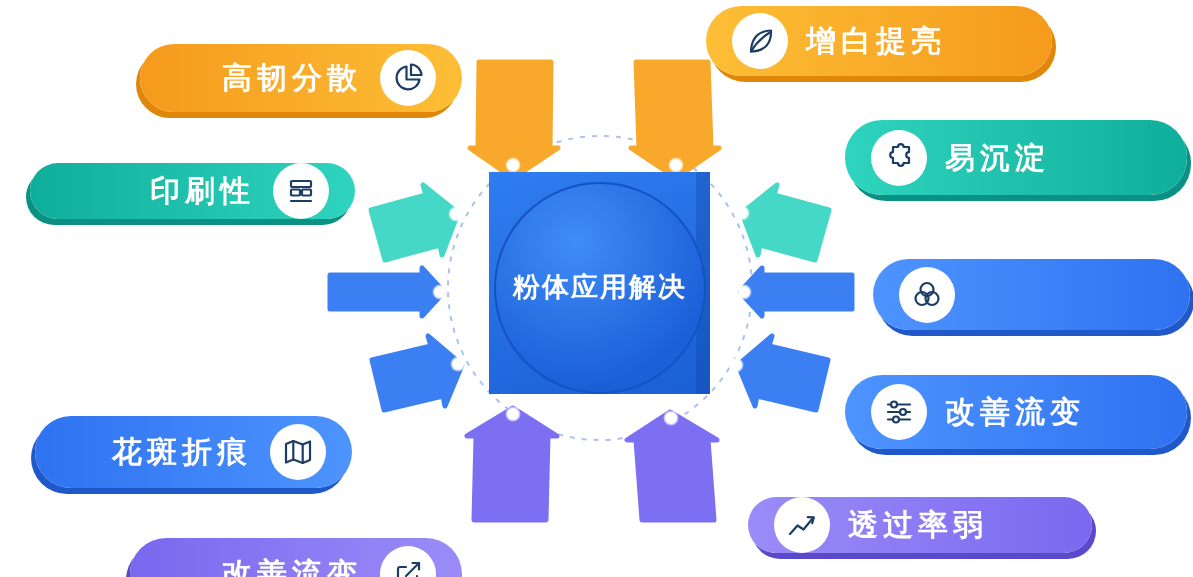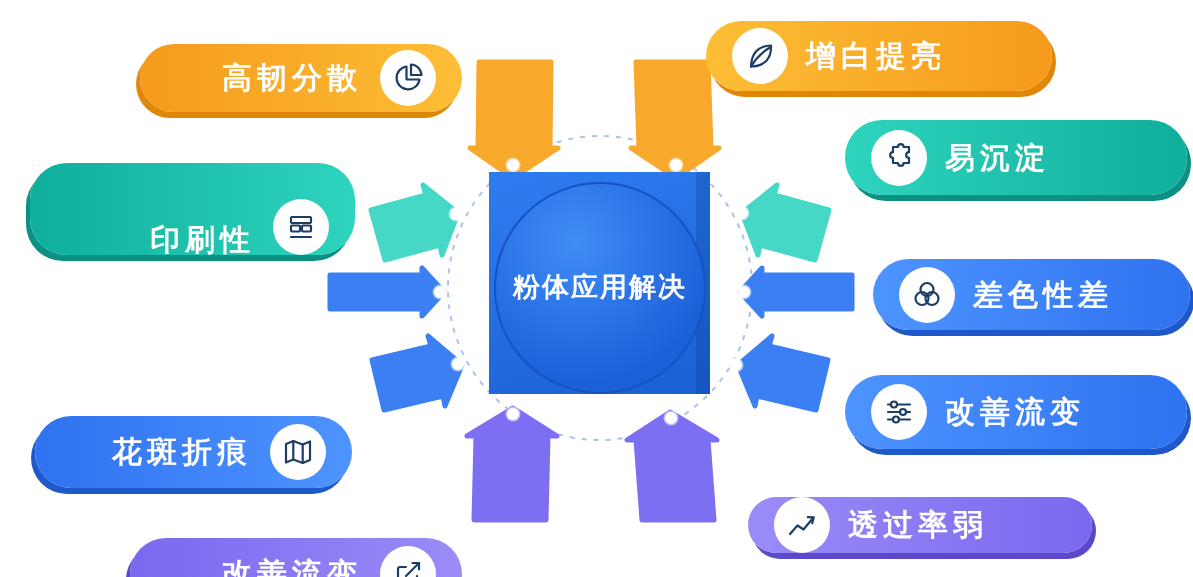--- a/index.html
+++ b/index.html
@@ -47,25 +47,25 @@
   .pill.right{background:linear-gradient(90deg,var(--ga) 0%,var(--gb) 100%);box-shadow: 4px 6px 0 var(--shade);}
 
   .icon-circle{
     flex:none;width:56px;height:56px;border-radius:50%;background:#ffffff;
     display:flex;align-items:center;justify-content:center;
   }
   .icon-circle svg{stroke:#1C3D66;fill:none;stroke-width:2.2;stroke-linecap:round;stroke-linejoin:round;}
 
   
   .pill-l1{left:140px;top:4px;  width:322px;height:68px;}
-  .pill-l2{left:30px; top:123px;width:325px;height:92px;align-items:flex-end;}
+  .pill-l2{left:30px; top:123px;width:325px;height:56px;}
   .pill-l3{left:8px;  top:261px;width:317px;height:68px;}
   .pill-l4{left:35px; top:376px;width:317px;height:72px;}
   .pill-l5{left:130px;top:498px;width:332px;height:72px;}
-  .pill-r1{left:706px;top:21px;  width:346px;height:70px;}
+  .pill-r1{left:706px;top:6px;  width:346px;height:70px;}
   .pill-r2{left:845px;top:120px;width:342px;height:75px;}
   .pill-r3{left:873px;top:259px;width:317px;height:71px;}
   .pill-r4{left:845px;top:375px;width:342px;height:74px;}
   .pill-r5{left:748px;top:497px;width:344px;height:56px;}
 </style>
 </head>
 <body>
 
 <div class="stage">
 
@@ -168,21 +168,20 @@
   </div>
 
   <div class="pill right blue pill-r3">
     <span class="icon-circle">
       <svg width="34" height="34" viewBox="0 0 34 34">
         <circle cx="17" cy="11.5" r="6.5"></circle>
         <circle cx="12" cy="20.5" r="6.5"></circle>
         <circle cx="22" cy="20.5" r="6.5"></circle>
       </svg>
     </span>
-    <span class="label">差色性差</span>
   </div>
 
   <div class="pill right blue pill-r4">
     <span class="icon-circle">
       <svg width="34" height="34" viewBox="0 0 34 34">
         <path d="M6 9.5 H28 M6 17 H28 M6 24.5 H28"></path>
         <circle cx="12" cy="9.5" r="3" fill="#ffffff"></circle>
         <circle cx="21" cy="17" r="3" fill="#ffffff"></circle>
         <circle cx="14" cy="24.5" r="3" fill="#ffffff"></circle>
       </svg>

